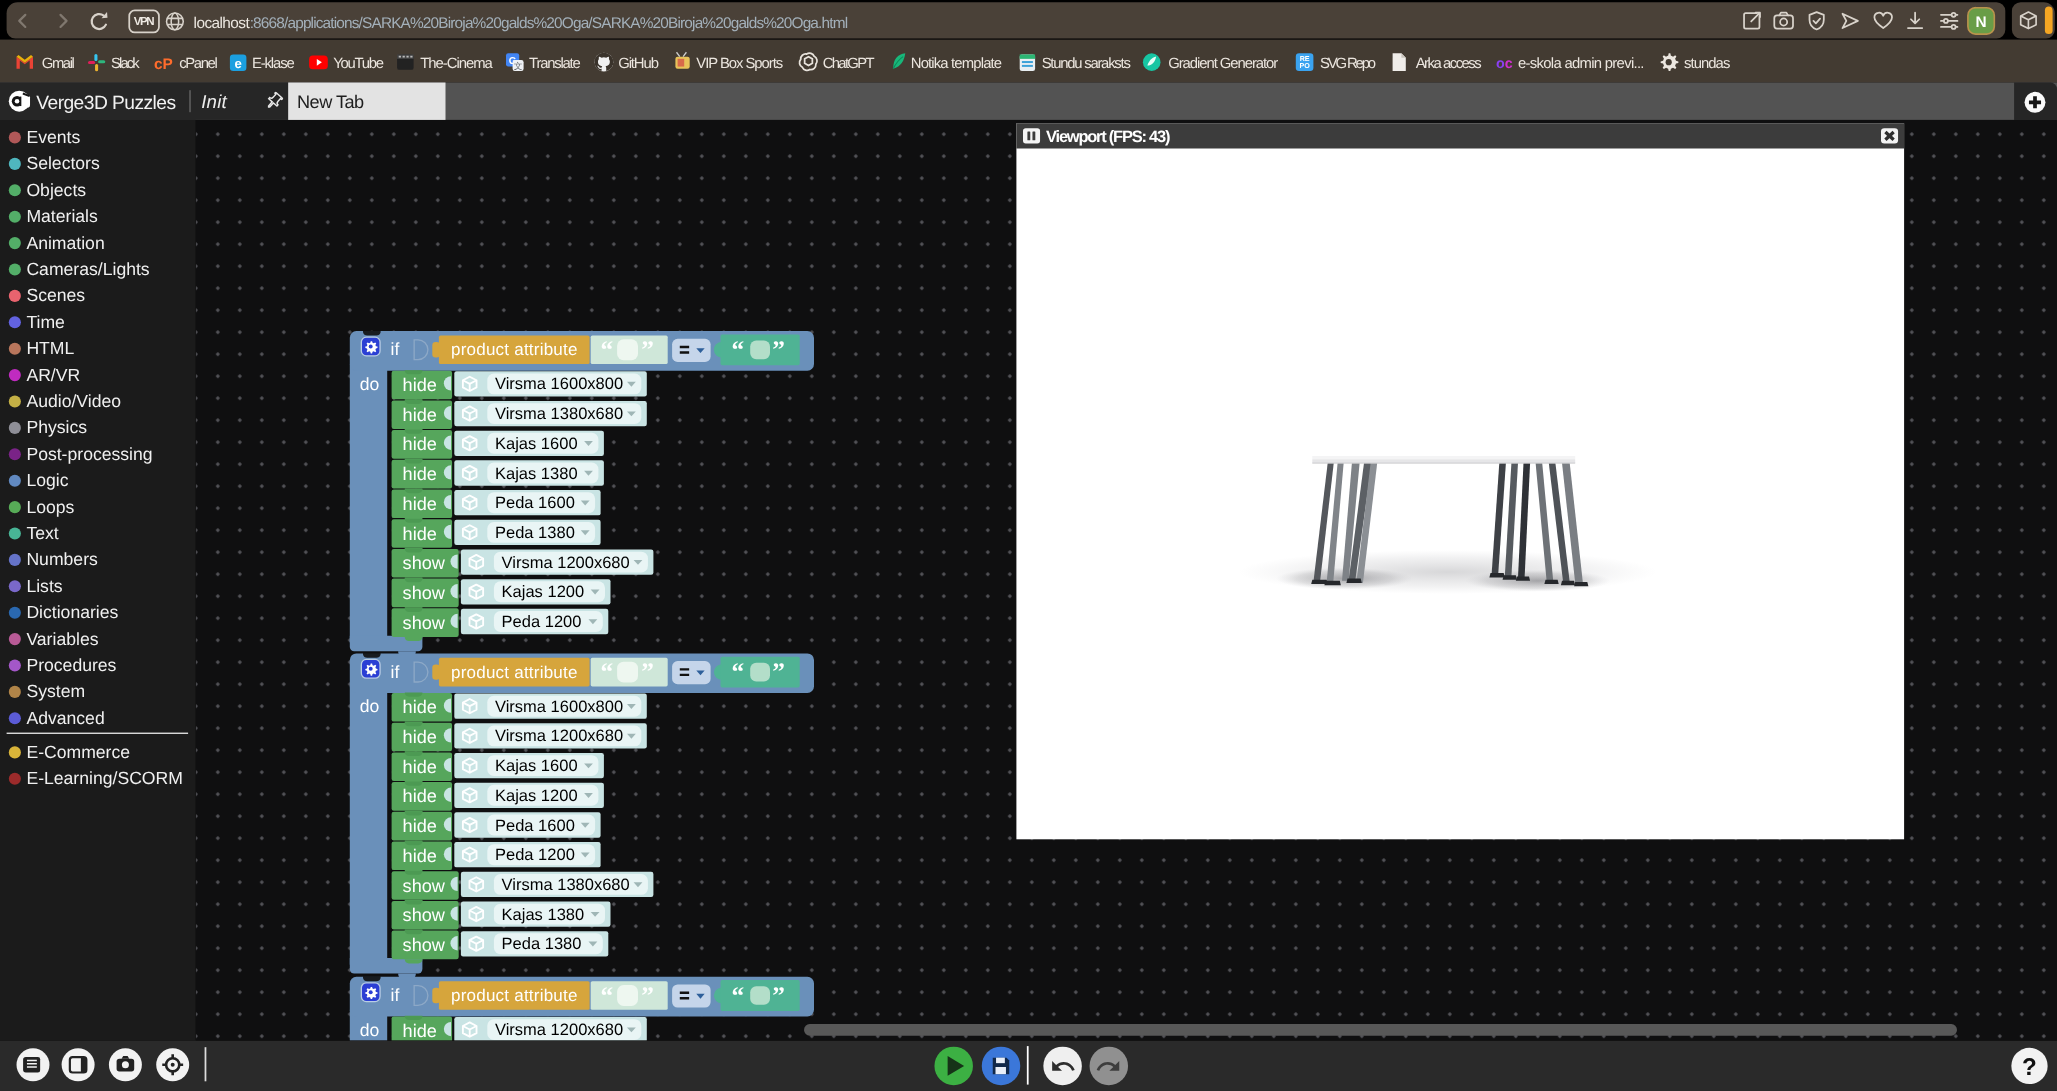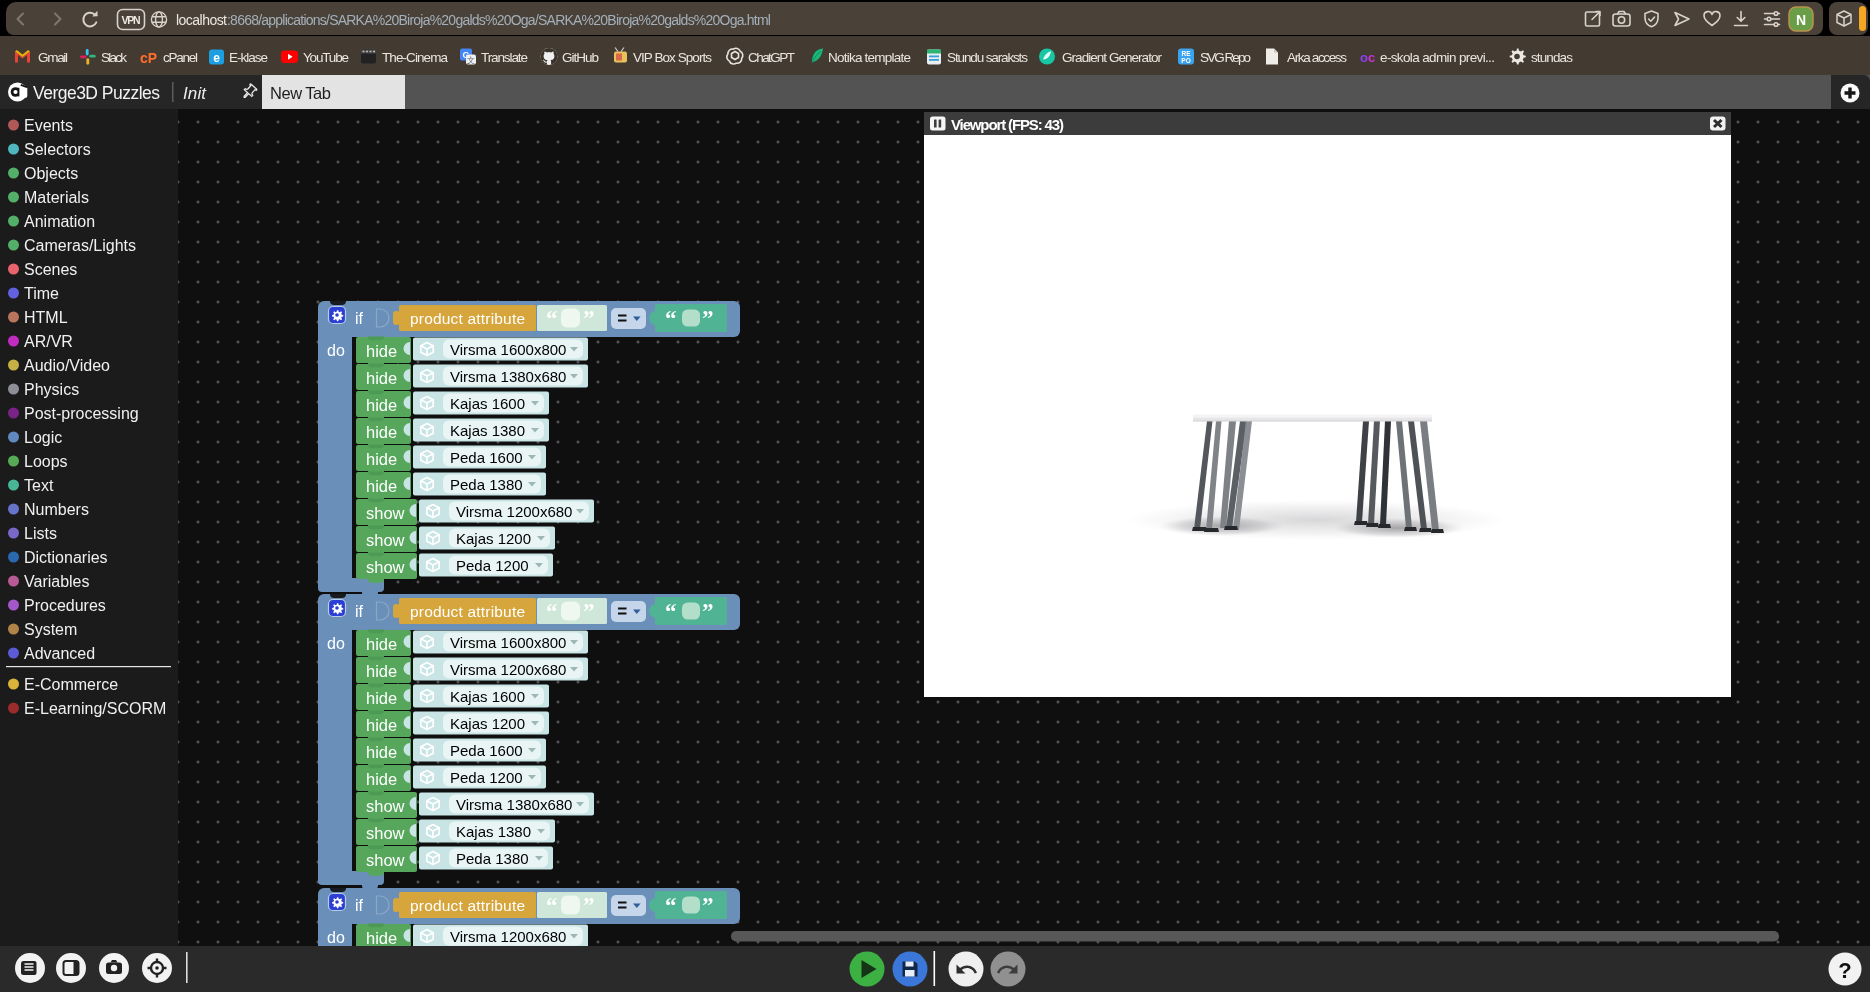--- a/index.html
+++ b/index.html
@@ -556,21 +556,21 @@
 <g fill="none" stroke="#fff" stroke-width="1.7" stroke-linejoin="round">
       <path d="M427.000000 929.490000 l6.200000 3.224000 v6.510000 l-6.200000 3.224000 -6.200000 -3.224000 v-6.510000 z"></path>
       <path d="M420.800000 932.714000 l6.200000 3.224000 6.200000 -3.224000 M427.000000 936.000000 v6.510000"></path>
     </g>
 <rect x="443" y="926.5" width="140" height="19" rx="6" fill="#e9f5f5"></rect>
 <text x="450" y="936.5" font-size="15" fill="#000" dominant-baseline="central">Virsma 1200x680</text>
 <path d="M570.000000 934.000000 l4 4.5 4 -4.5 z" fill="#9fb6b6"></path>
 <rect x="731" y="931" width="1048" height="10.5" rx="5" fill="#585858"></rect>
 </svg>
 
-<div class="abs" style="left:924px;top:112px;width:807px;height:585px;background:#fff;">
+<div class="abs" style="left:924px;top:112px;width:807px;height:651px;background:#fff;">
  <div class="abs" style="left:0;top:0;width:807px;height:23px;background:#3c3c3c;"></div>
  <svg class="abs" style="left:0;top:0" width="807" height="585" viewBox="0 0 807 585">
   <rect x="6" y="4.5" width="15.5" height="14" rx="2.5" fill="#f5f5f5"></rect>
   <rect x="10" y="7.5" width="2.6" height="8" rx="0.5" fill="#3c3c3c"></rect>
   <rect x="14.6" y="7.5" width="2.6" height="8" rx="0.5" fill="#3c3c3c"></rect>
   <text x="27" y="12.7" font-size="15" font-weight="bold" fill="#fff" dominant-baseline="central" textLength="113">Viewport (FPS: 43)</text>
   <rect x="786" y="4.5" width="15.5" height="14" rx="3" fill="#f2f2f2"></rect>
   <path d="M790 8 l7.5 7 M797.5 8 l-7.5 7" stroke="#2e2e2e" stroke-width="3"></path>
   <defs>
    <radialGradient id="sh1" cx="0.5" cy="0.5" r="0.5">

